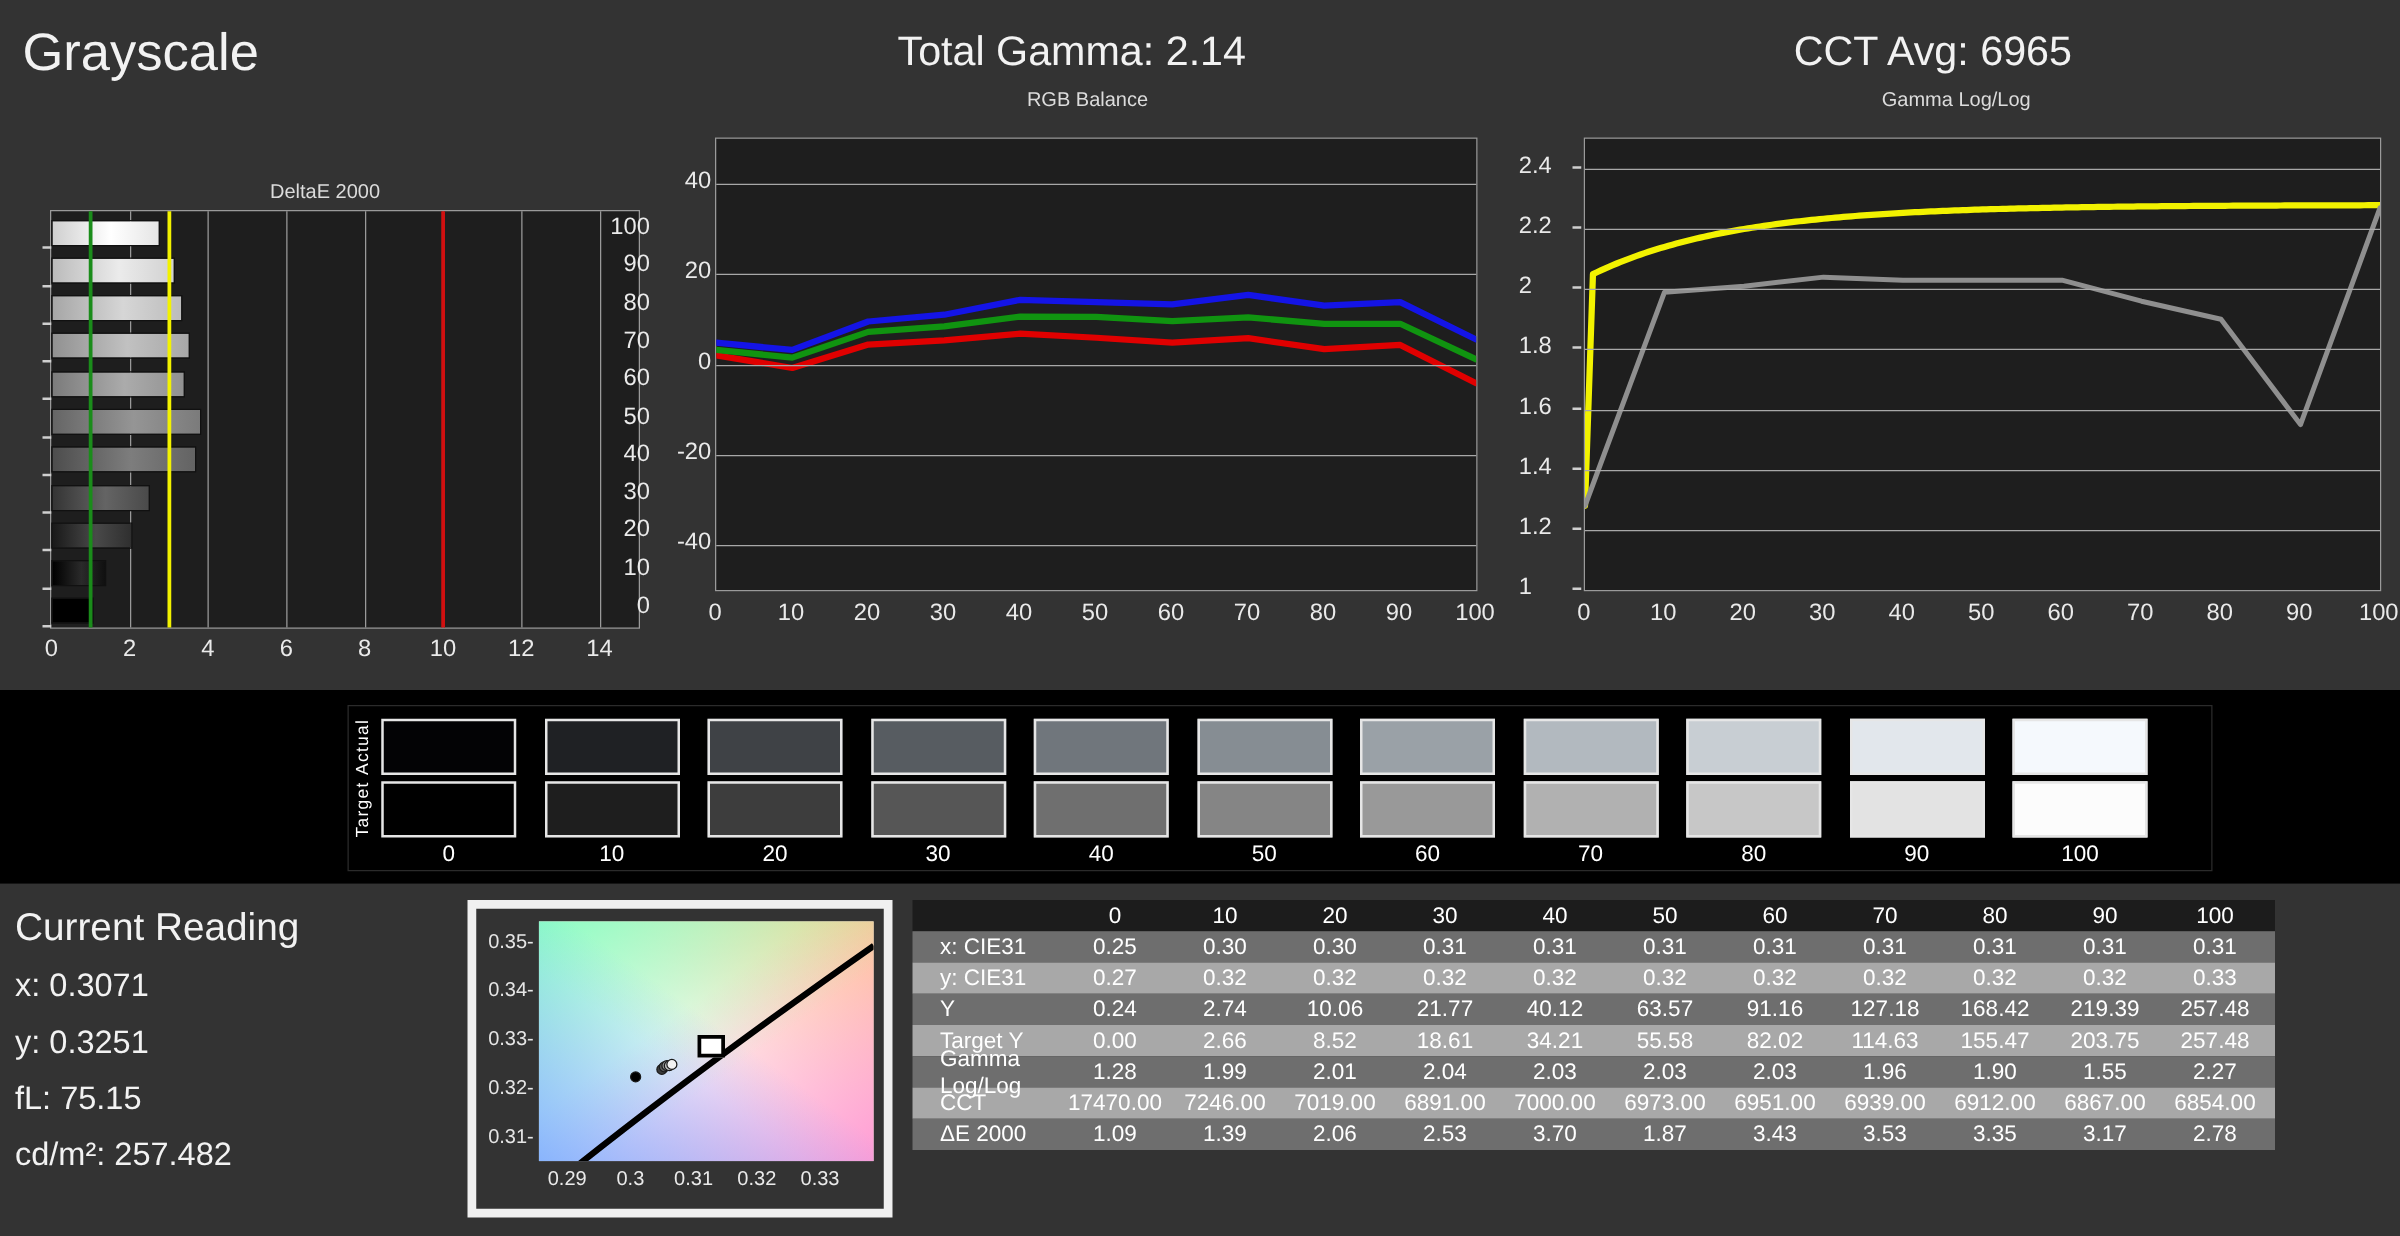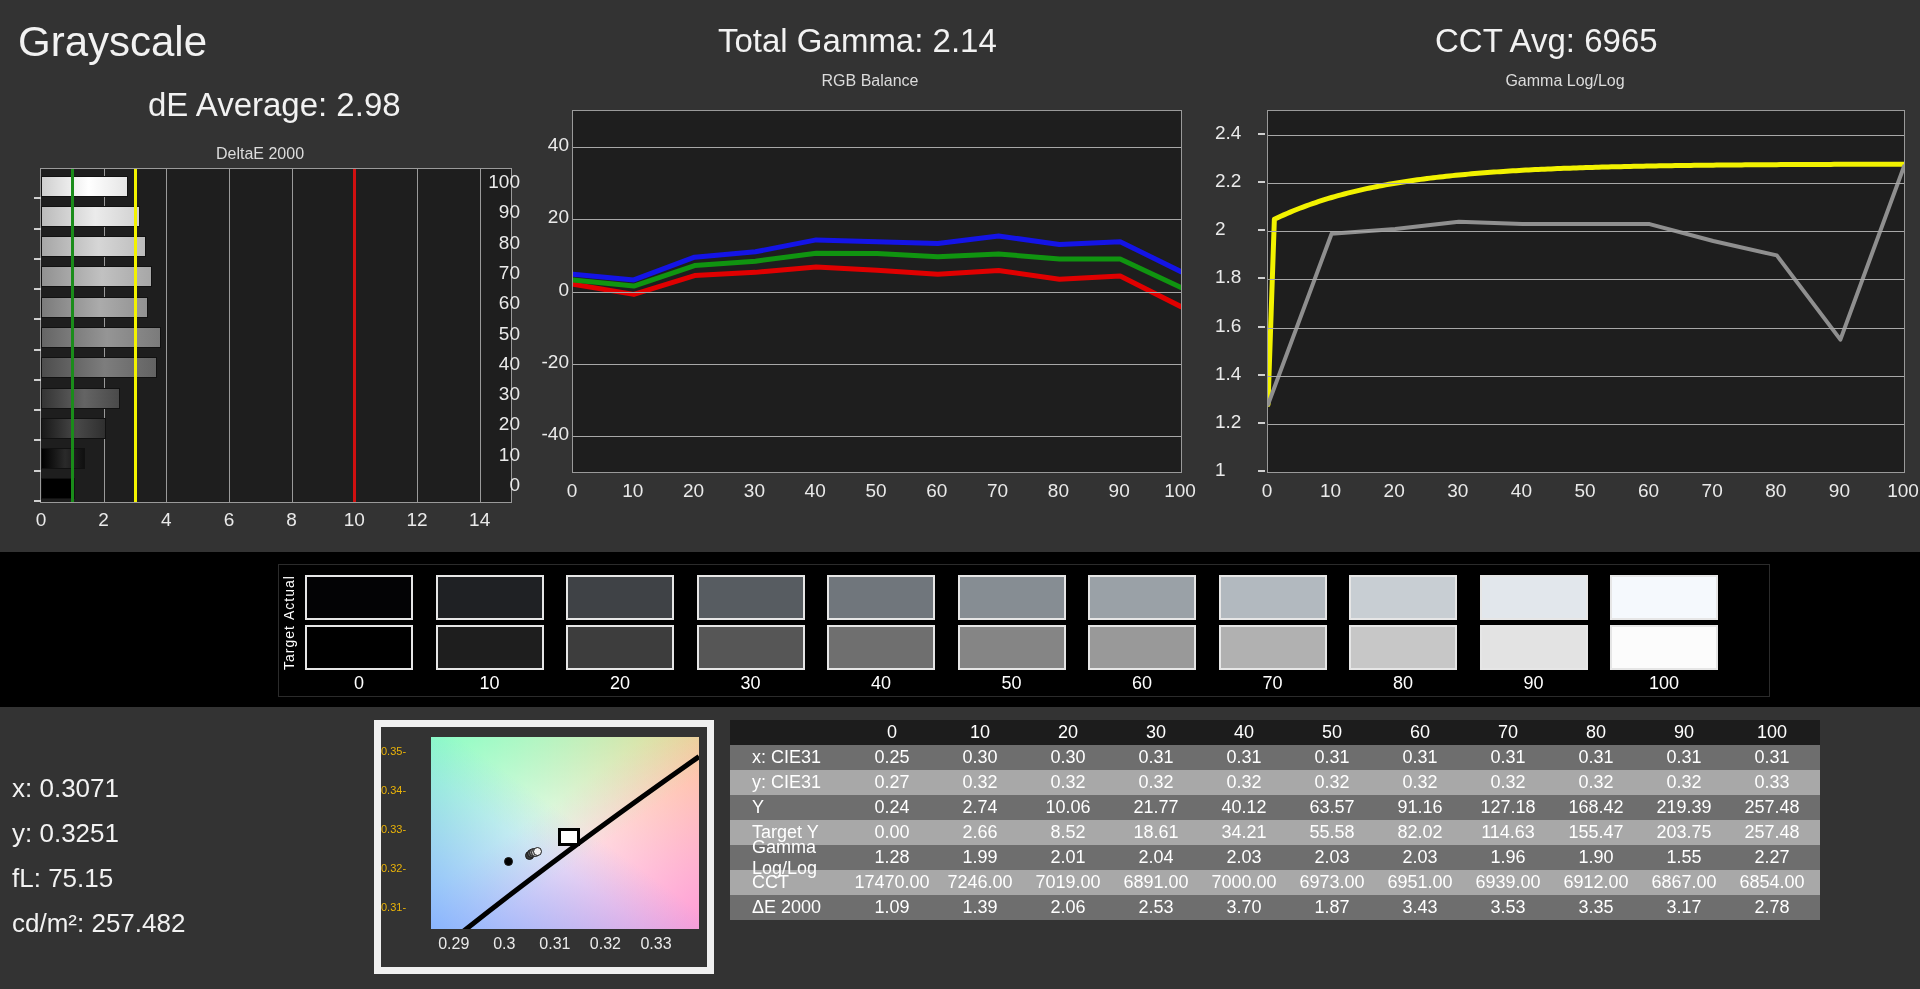--- a/index.html
+++ b/index.html
@@ -60,21 +60,21 @@
   
   .bottom { position:absolute; left:0; top:707px; width:1920px; height:282px; background:#333333; }
   .cur-title { position:absolute; left:12px; top:17px; font-size:31px; color:#f2f2f2; }
   .cur-line { position:absolute; left:12px; font-size:26px; color:#f2f2f2; }
 
   
   .cie-box { position:absolute; left:374px; top:13px; width:340px; height:254px;
              background:#f0f0f0; padding:7px; }
   .cie-inner { position:relative; width:100%; height:100%; background:#333; }
   .cie-plot { position:absolute; left:50px; top:10px; right:8px; bottom:38px; overflow:hidden; }
-  .cie-ylab { position:absolute; font-size:11px; color:#eab308; width:46px; }
+  .cie-ylab { position:absolute; font-size:16px; color:#e5e5e5; text-align:right; width:46px; }
   .cie-xlab { position:absolute; font-size:16px; color:#eaeaea; text-align:center; width:46px; }
   .cie-dot { position:absolute; border-radius:50%; }
   .cie-target { position:absolute; width:22px; height:18px; border:3px solid #000; background:#fff; }
 
   
   .dtable { position:absolute; left:730px; top:13px; width:1090px; }
   .trow { display:flex; align-items:center; height:25px; }
   .trow .lbl { width:118px; padding-left:22px; font-size:18px; color:#fff; text-align:left; flex:none;}
   .trow .cell { width:88px; font-size:18px; color:#fff; text-align:center; flex:none; }
   .trow.hdr { background:#1c1c1c; }
@@ -82,21 +82,20 @@
   .trow.light { background:#a8a8a8; }
 </style>
 </head>
 <body>
 
 <div class="root">
 
   <div class="top">
 
     <div class="hdr-grayscale">Grayscale</div>
-    <div class="hdr-de-avg">dE Average: 2.98</div>
     <div class="hdr-gamma">Total Gamma: 2.14</div>
     <div class="hdr-cct">CCT Avg: 6965</div>
 
     <div id="deChart">
       <div class="chart-title" style="left:0;top:0;width:520px;">DeltaE 2000</div>
       <div class="de-plot" id="dePlot">
           <div class="de-gridline" style="left: 62.6667px;"></div>
           <div class="de-gridline" style="left: 125.333px;"></div>
           <div class="de-gridline" style="left: 188px;"></div>
           <div class="de-gridline" style="left: 250.667px;"></div>
@@ -256,20 +255,21 @@
         <div class="patch" style="left: 1200.5px; top: 60px; width: 108px; height: 45px; background: rgb(227, 227, 227);"></div>
         <div class="patch-xlab" style="left: 1200.5px; width: 108px; top: 108px;">90</div>
         <div class="patch" style="left: 1331px; top: 10px; width: 108px; height: 45px; background: rgb(245, 249, 253);"></div>
         <div class="patch" style="left: 1331px; top: 60px; width: 108px; height: 45px; background: rgb(252, 252, 252);"></div>
         <div class="patch-xlab" style="left: 1331px; width: 108px; top: 108px;">100</div>
       </div>
   </div>
 
   <div class="bottom">
 
+    <div class="cur-title">Current Reading</div>
     <div id="curLines">
         <div class="cur-line" style="top: 66px;">x: 0.3071</div>
         <div class="cur-line" style="top: 111px;">y: 0.3251</div>
         <div class="cur-line" style="top: 156px;">fL: 75.15</div>
         <div class="cur-line" style="top: 201px;">cd/m²: 257.482</div>
       </div>
 
     <div class="cie-box">
       <div class="cie-inner">
         <div class="cie-plot" id="ciePlot">

